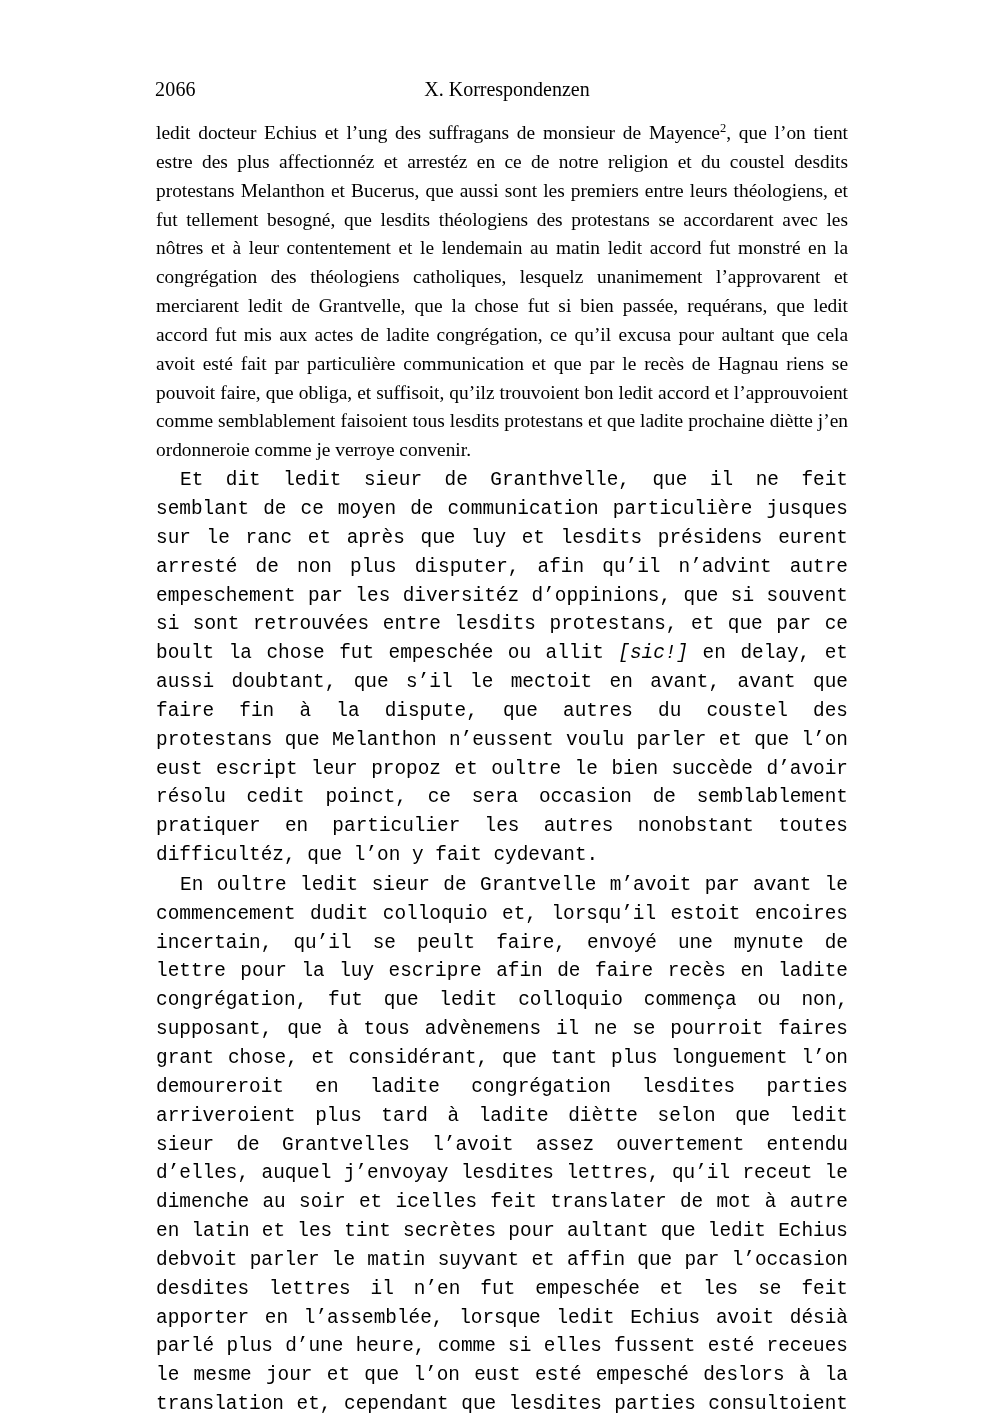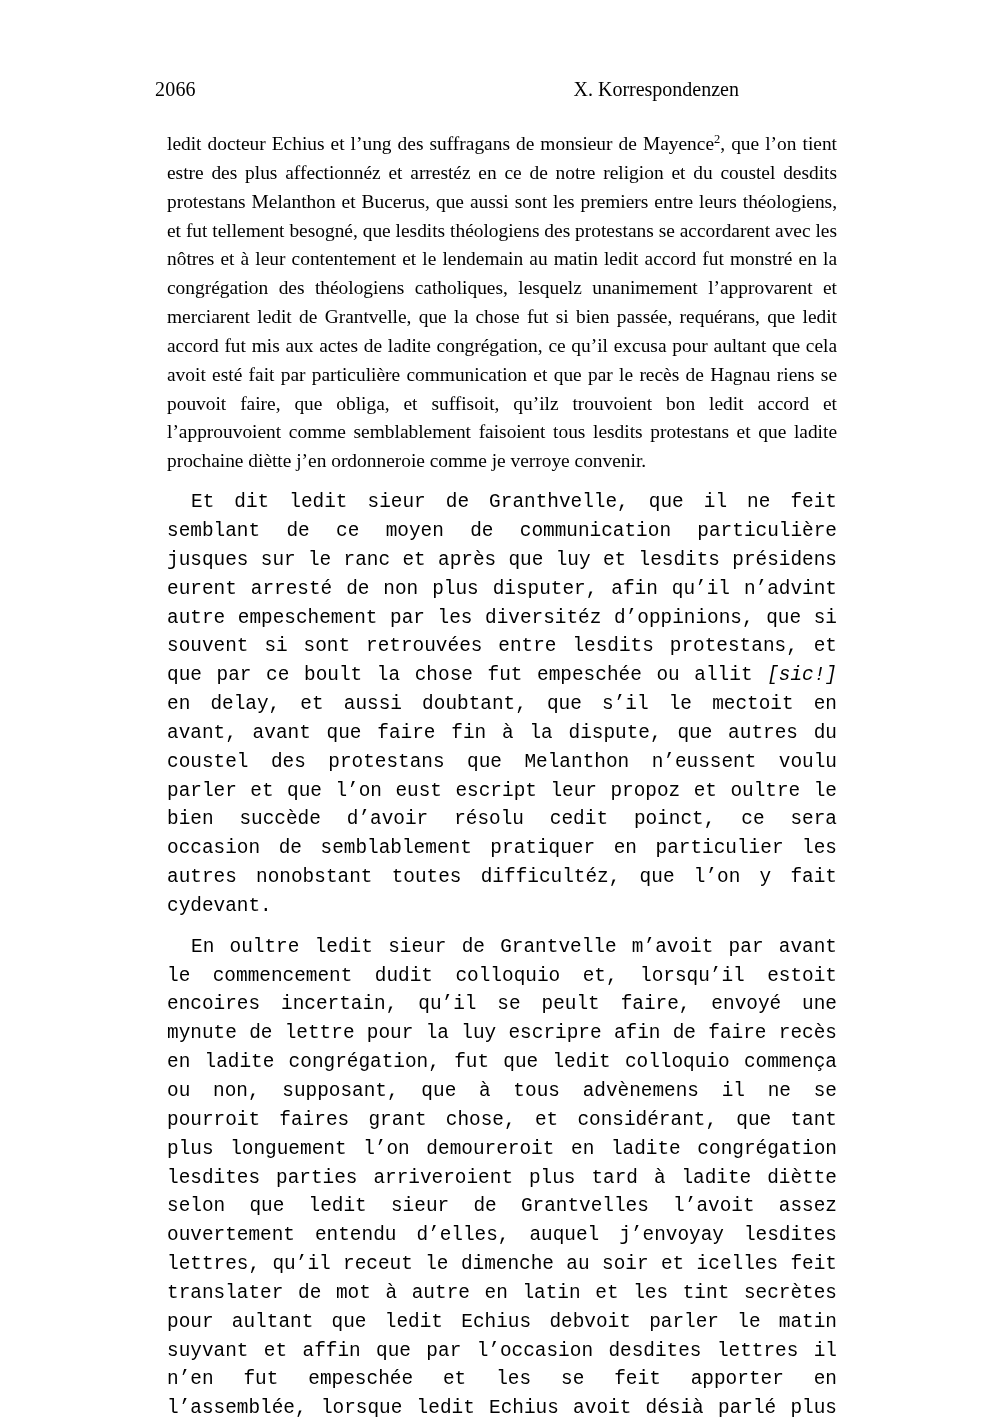--- a/index.html
+++ b/index.html
@@ -32,32 +32,32 @@
     align-items: baseline;
     font-size: 20px;
   }
   .page-number {
     width: 120px;
     text-align: left;
     letter-spacing: 0.2px;
   }
   .running-title {
     flex: 1;
-    text-align: right;
+    text-align: center;
     padding-right: 110px;
     white-space: nowrap;
   }
   .body-col {
     position: absolute;
     left: 155px;
     top: 118px;
     width: 694px;
   }
   p.para {
-    margin: 12px;
+    margin: 1px;
     font-size: 19.4px;
     line-height: 28.85px;
     text-align: justify;
     text-justify: inter-word;
     hyphens: manual;
   }
   p.para.indent {
     text-indent: 24px;
     font-family: Liberation Mono, monospace;
   }

